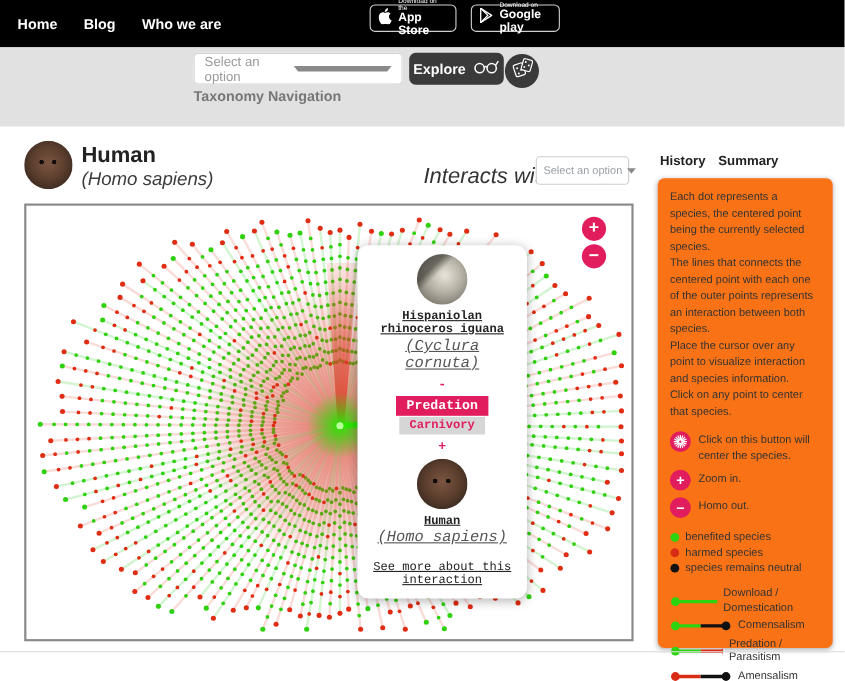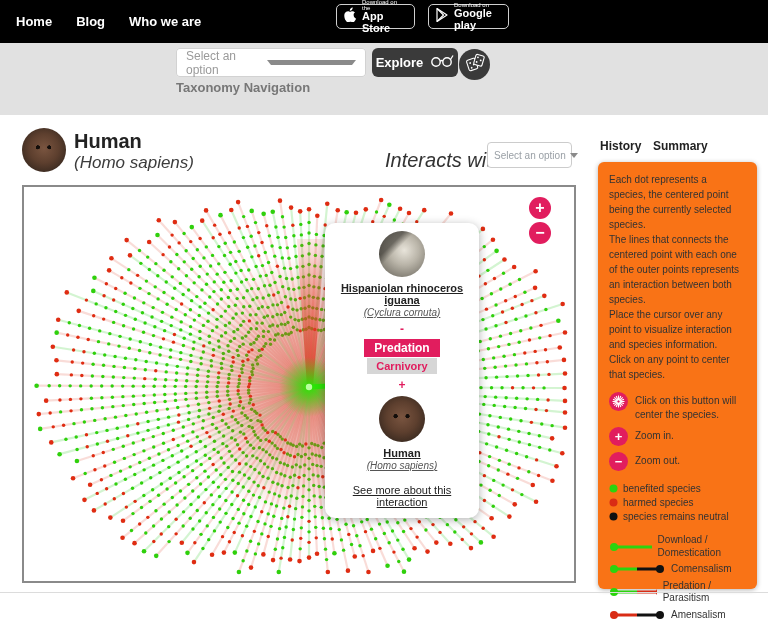--- a/index.html
+++ b/index.html
@@ -65,24 +65,24 @@
   .viz-box svg.field { position:absolute; left:0; top:0; }
   .zoom-btn { position:absolute; width:22px; height:22px; border-radius:50%; background:#e11d5e; color:#fff;
               font-size:16px; font-weight:bold; display:flex; align-items:center; justify-content:center;
               cursor:pointer; line-height:1; }
   .zoom-in { left:505px; top:10px; }
   .zoom-out { left:505px; top:35px; }
 
   
   .tooltip { position:absolute; left:301px; top:36px; width:154px; background:#fff; border-radius:10px;
              box-shadow:0 2px 10px rgba(0,0,0,0.3); padding:8px 6px 10px 6px; display:flex;
-             flex-direction:column; align-items:center; text-align:center; }
+             flex-direction:column; align-items:center; text-align:center;font-family:Liberation Mono, monospace; }
   .tt-avatar { width:46px; height:46px; }
   .tt-name { font-size:11px; font-weight:bold; color:#222; text-decoration:underline; margin-top:5px; cursor:pointer; }
-  .tt-latin { font-size:10px; font-style:italic; color:#555; text-decoration:underline; margin-top:1px; cursor:pointer;text-align:center; }
+  .tt-latin { font-size:14px; font-style:italic; color:#555; text-decoration:underline; margin-top:1px; cursor:pointer;text-align:center; }
   .tt-sign { font-size:12px; font-weight:bold; color:#e11d5e; margin-top:4px; }
   .tt-type { margin-top:3px; background:#e11d5e; color:#fff; font-size:12px; font-weight:bold; padding:2px 10px; }
   .tt-subtype { background:#d6d6d6; color:#e11d5e; font-size:11px; font-weight:bold; padding:2px 9px; margin-top:1px; }
   .tt-link { font-size:11px; color:#222; text-decoration:underline; margin-top:13px; cursor:pointer; }
 
   
   .sidebar { position:absolute; left:598px; top:162px; width:159px; height:427px; background:#f97316;
              border-radius:6px; box-shadow:0 1px 5px rgba(0,0,0,0.3); padding:10px 11px 8px 11px;
              font-size:10px; color:#333; }
   .sb-par { line-height:1.5; margin-bottom:0; }
@@ -2274,21 +2274,21 @@
           </svg>
         </span>
         <span class="sb-icon-text">Click on this button will center the species.</span>
       </div>
       <div class="sb-icon-row">
         <span class="sb-circle">+</span>
         <span class="sb-icon-text">Zoom in.</span>
       </div>
       <div class="sb-icon-row">
         <span class="sb-circle">−</span>
-        <span class="sb-icon-text">Zoom out.</span>
+        <span class="sb-icon-text">Homo out.</span>
       </div>
     </div>
 
     <div class="dot-legend">
       <div class="dot-row">
         <svg width="9" height="9">
             <circle cx="4.5" cy="4.5" r="4" fill="#2bd40e"></circle>
           </svg>
         <span>benefited species</span>
       </div>

